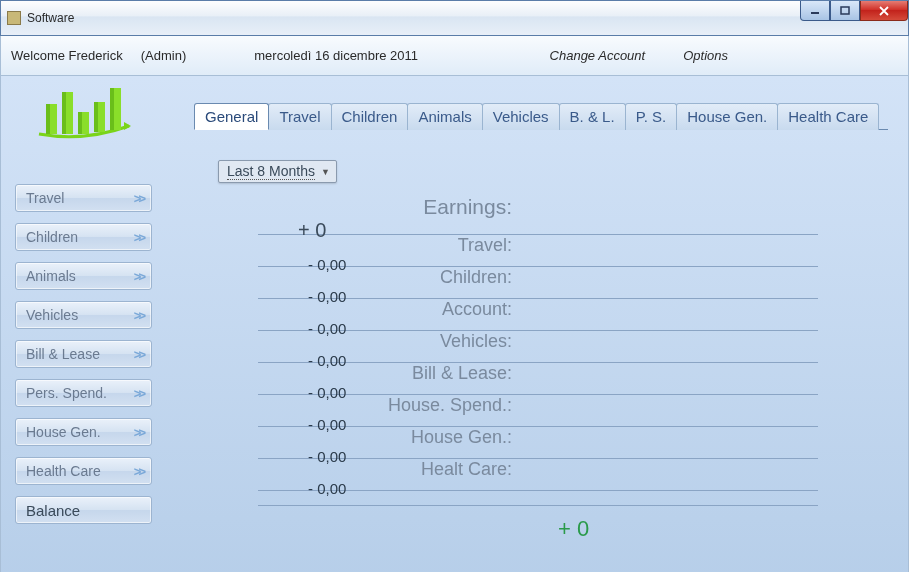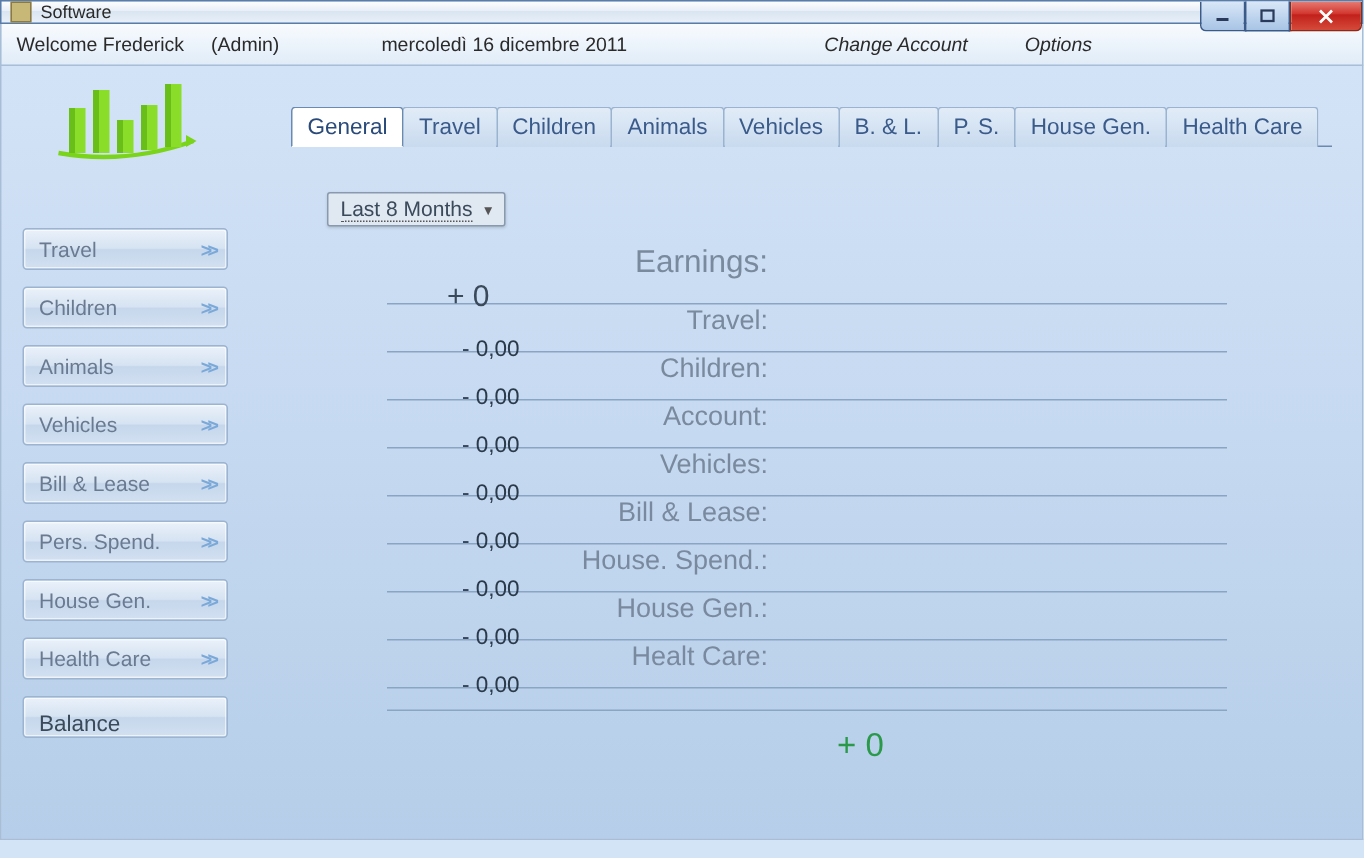--- a/index.html
+++ b/index.html
@@ -1,39 +1,39 @@
 <!DOCTYPE html>
 <html><head>
 <meta charset="utf-8">
 <style>
 * { box-sizing: border-box; margin: 0; padding: 0; font-family: "Segoe UI", Tahoma, sans-serif; }
 body { width: 909px; height: 572px; background: #d4e4f7; overflow: hidden; }
 
-.titlebar { height: 16px; background: linear-gradient(to bottom, #fdfdfe 0%, #e8eff7 45%, #d9e5f2 46%, #e8eff8 100%); border: 1px solid #5a7ca8; display: flex; align-items: center; padding-left: 6px; font-size: 12px; color: #2a2a2a; position: relative; }
+.titlebar { height: 36px; background: linear-gradient(to bottom, #fdfdfe 0%, #e8eff7 45%, #d9e5f2 46%, #e8eff8 100%); border: 1px solid #5a7ca8; display: flex; align-items: center; padding-left: 6px; font-size: 12px; color: #2a2a2a; position: relative; }
 .titlebar .icon { width: 14px; height: 14px; background: #c8b878; margin-right: 6px; border: 1px solid #8a7a4a; }
 .win-controls { position: absolute; right: 0; top: 0; display: flex; height: 20px; }
 .win-btn { width: 30px; height: 20px; border: 1px solid #3a5a8a; border-top: none; display: flex; align-items: center; justify-content: center; font-size: 11px; color: #fff; cursor: pointer; }
 .win-min, .win-max { background: linear-gradient(to bottom, #d9e7f8, #a8c4e5); color: #2a3a5a; }
 .win-close { width: 48px; background: linear-gradient(to bottom, #e57c73, #d1332b 45%, #c1201a 46%, #d54a3a); border-color: #8a2a1a; border-bottom-right-radius: 4px; }
 .win-min { border-bottom-left-radius: 4px; }
 
-.topbar { height: 28px; background: linear-gradient(to bottom, #f8fbfe, #e0ecf8); border: 1px solid #a8bed6; border-top: none; display: flex; align-items: center; font-size: 13px; color: #2a2a2a; padding: 0 10px; gap: 18px; }
+.topbar { height: 40px; background: linear-gradient(to bottom, #f8fbfe, #e0ecf8); border: 1px solid #a8bed6; border-top: none; display: flex; align-items: center; font-size: 13px; color: #2a2a2a; padding: 0 10px; gap: 18px; }
 .topbar .date { margin-left: 50px; }
 .topbar .spacer { flex: 1; }
 .topbar a { color: #2a2a2a; text-decoration: none; cursor: pointer; font-style: italic; }
 
 .main { display: flex; height: calc(572px - 56px); background: linear-gradient(to bottom, #d3e3f7 0%, #b6cee9 100%); border: 1px solid #a8bed6; border-top: none; }
 
 .sidebar { width: 165px; padding: 8px 14px 0 14px; }
 .logo { height: 60px; margin-bottom: 40px; display: flex; align-items: flex-end; justify-content: center; position: relative; }
 .logo svg { width: 100px; height: 60px; }
 
 .sb-btn { display: flex; align-items: center; justify-content: space-between; height: 28px; padding: 0 8px 0 10px; margin-bottom: 11px; background: linear-gradient(to bottom, #eaf1fa 0%, #d6e3f2 48%, #c6d7ec 52%, #d2e0f1 100%); border: 1px solid #9cb4d0; border-radius: 3px; font-size: 14px; color: #6a7a90; cursor: pointer; box-shadow: inset 0 0 0 1px rgba(255,255,255,0.6); }
 .sb-btn .chev { color: #7aa8d8; font-size: 13px; font-weight: bold; letter-spacing: -3px; }
-.sb-btn.balance { margin-top: 10px; color: #3a4a5a; font-size: 15px; align-items: flex-end; }
+.sb-btn.balance { margin-top: 10px; color: #3a4a5a; font-size: 15px; }
 
 .content { flex: 1; padding: 26px 20px 16px 28px; }
 .tabs { display: flex; border-bottom: 1px solid #6a8ab0; }
 .tab { padding: 4px 10px; font-size: 15px; color: #3a5a8a; border: 1px solid transparent; border-bottom: none; cursor: pointer; position: relative; top: 1px; background: linear-gradient(to bottom, #e2ecf8, #c8daee); border-left: 1px solid #9ab4d0; border-right: 1px solid #9ab4d0; border-top: 1px solid #9ab4d0; border-radius: 3px 3px 0 0; margin-right: -1px; }
 .tab.active { background: #fff; border-color: #6a8ab0; border-bottom: 1px solid #fff; color: #2a4a7a; z-index: 2; }
 
 .panel { padding: 30px 40px 0 24px; }
 .dropdown { display: inline-flex; align-items: center; border: 1px solid #8a9aae; background: #e0e8f2; padding: 2px 6px 2px 8px; font-size: 14px; color: #3a4a5a; cursor: pointer; border-radius: 2px; box-shadow: 0 1px 2px rgba(0,0,0,0.15); }
 .dropdown .dotted { border-bottom: 1px dotted #555; }
 .dropdown .caret { margin-left: 6px; font-size: 9px; color: #555; }

